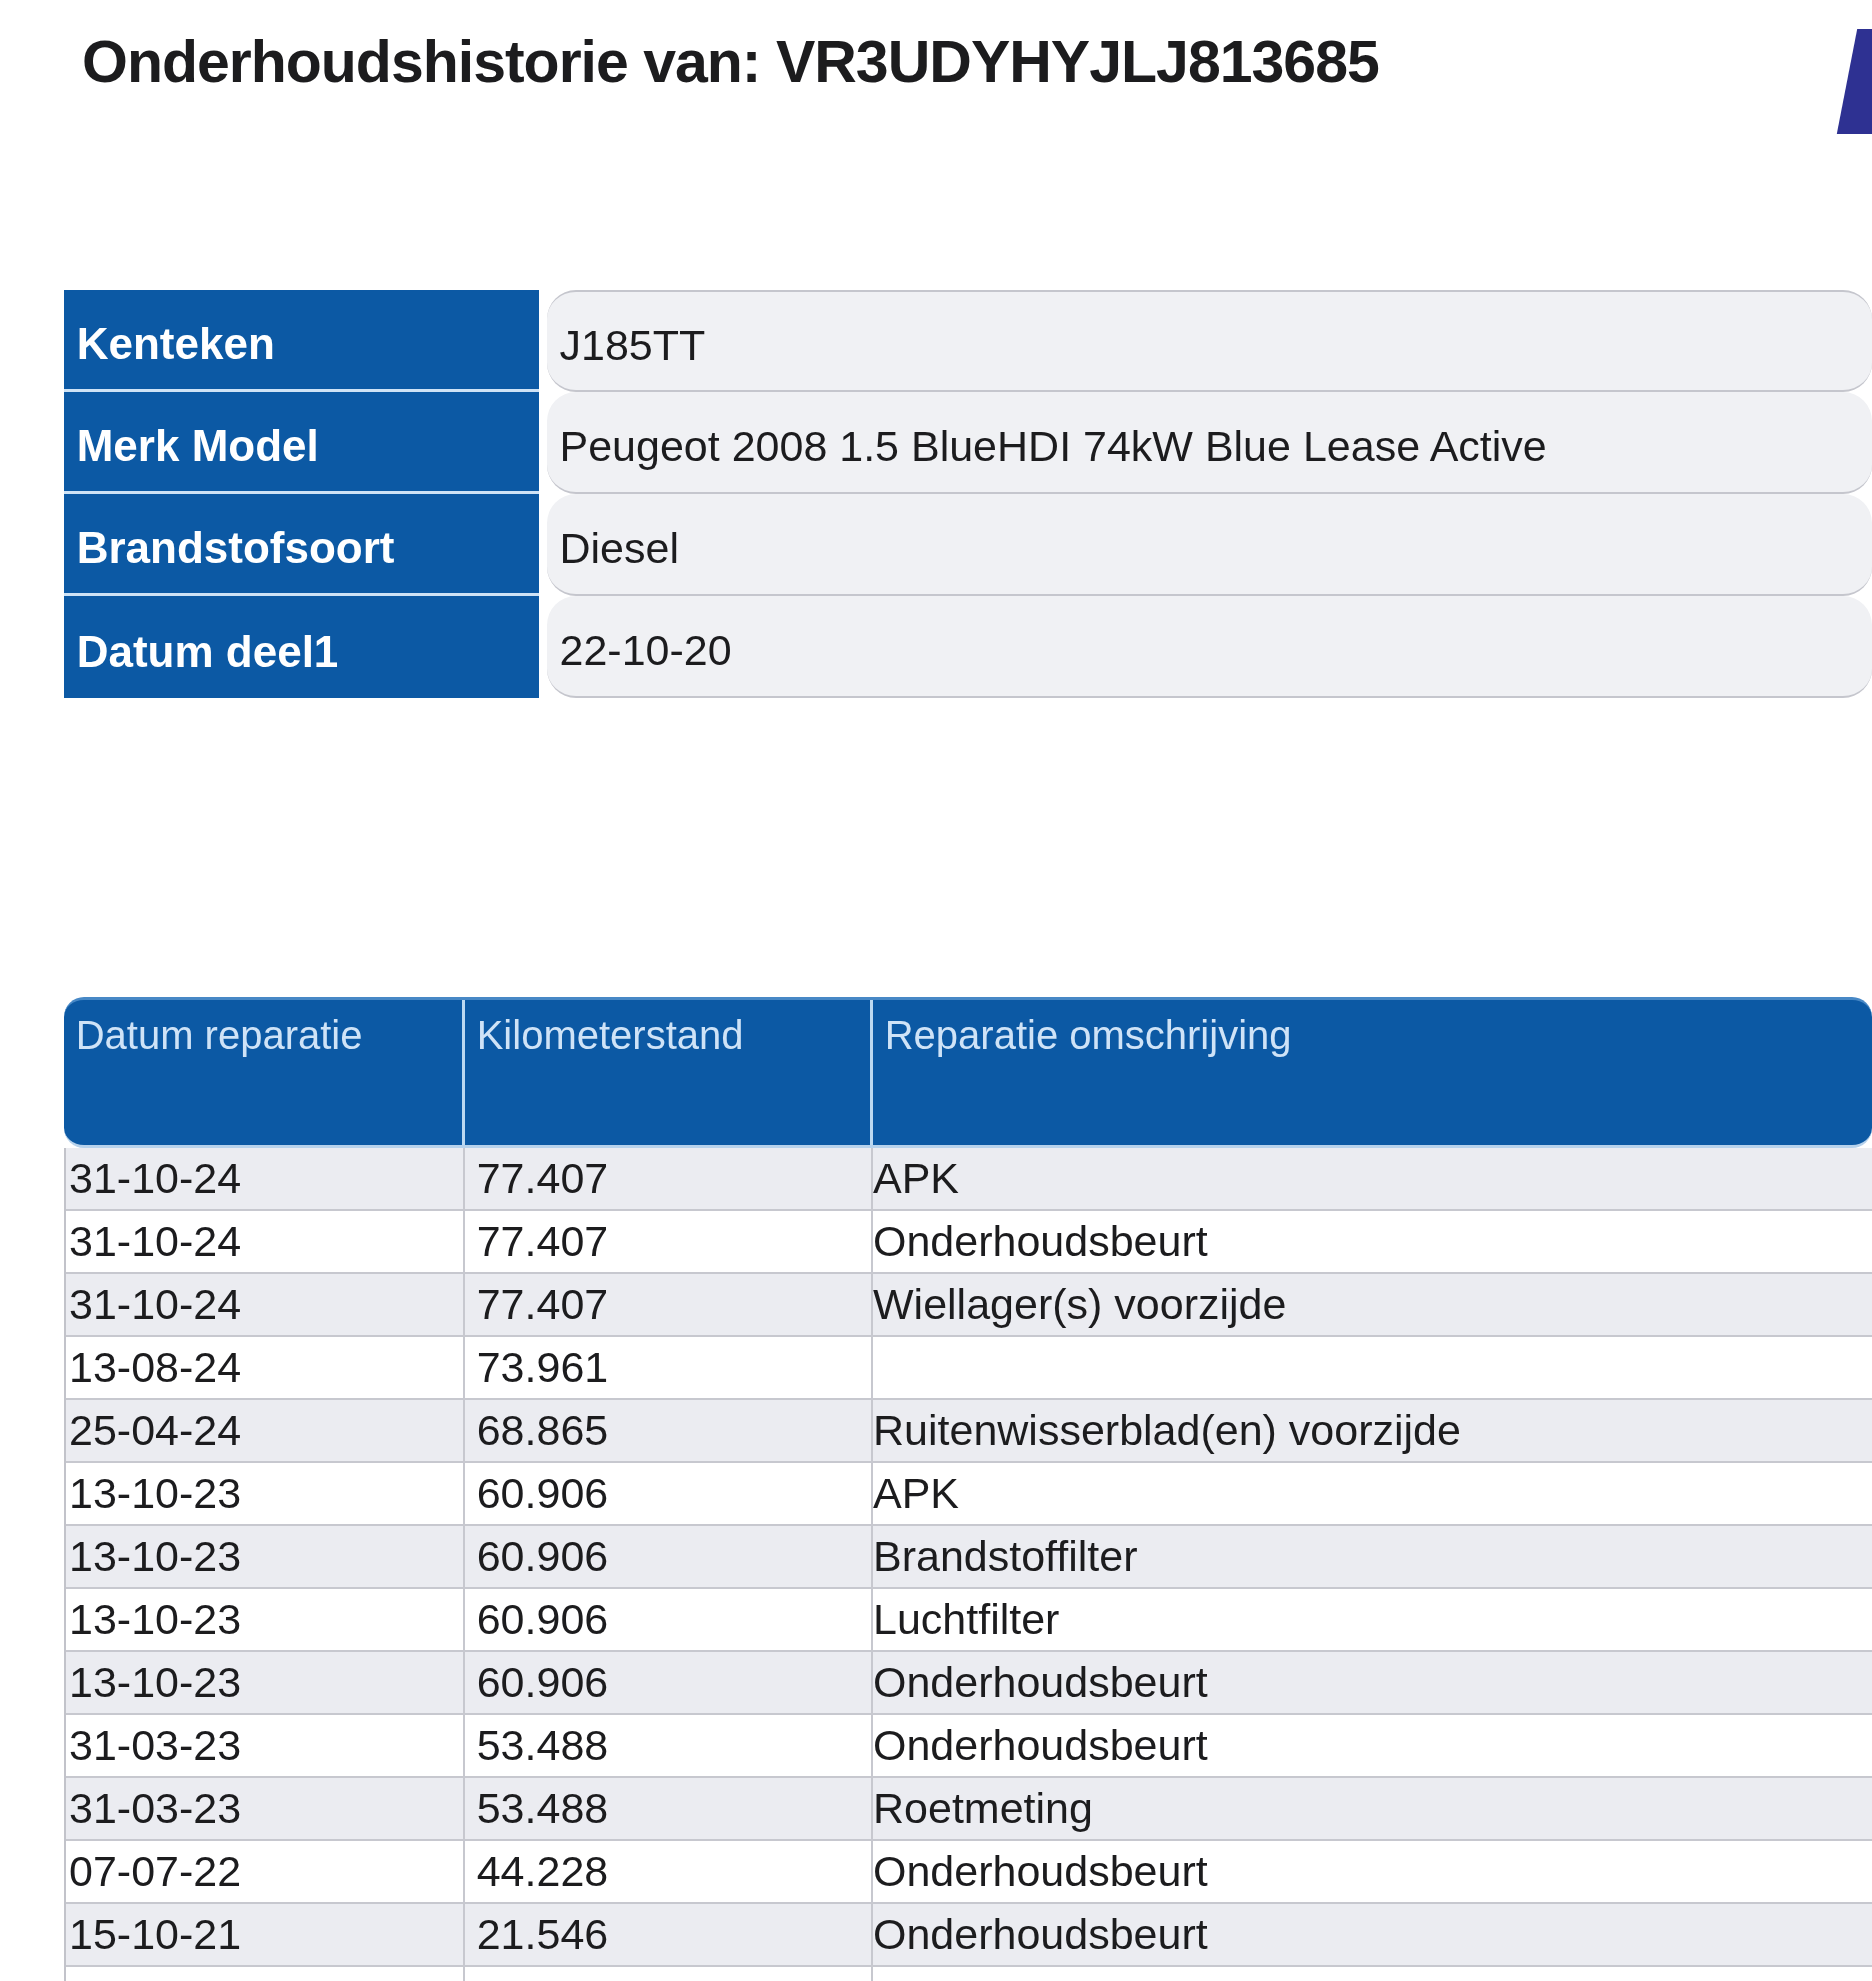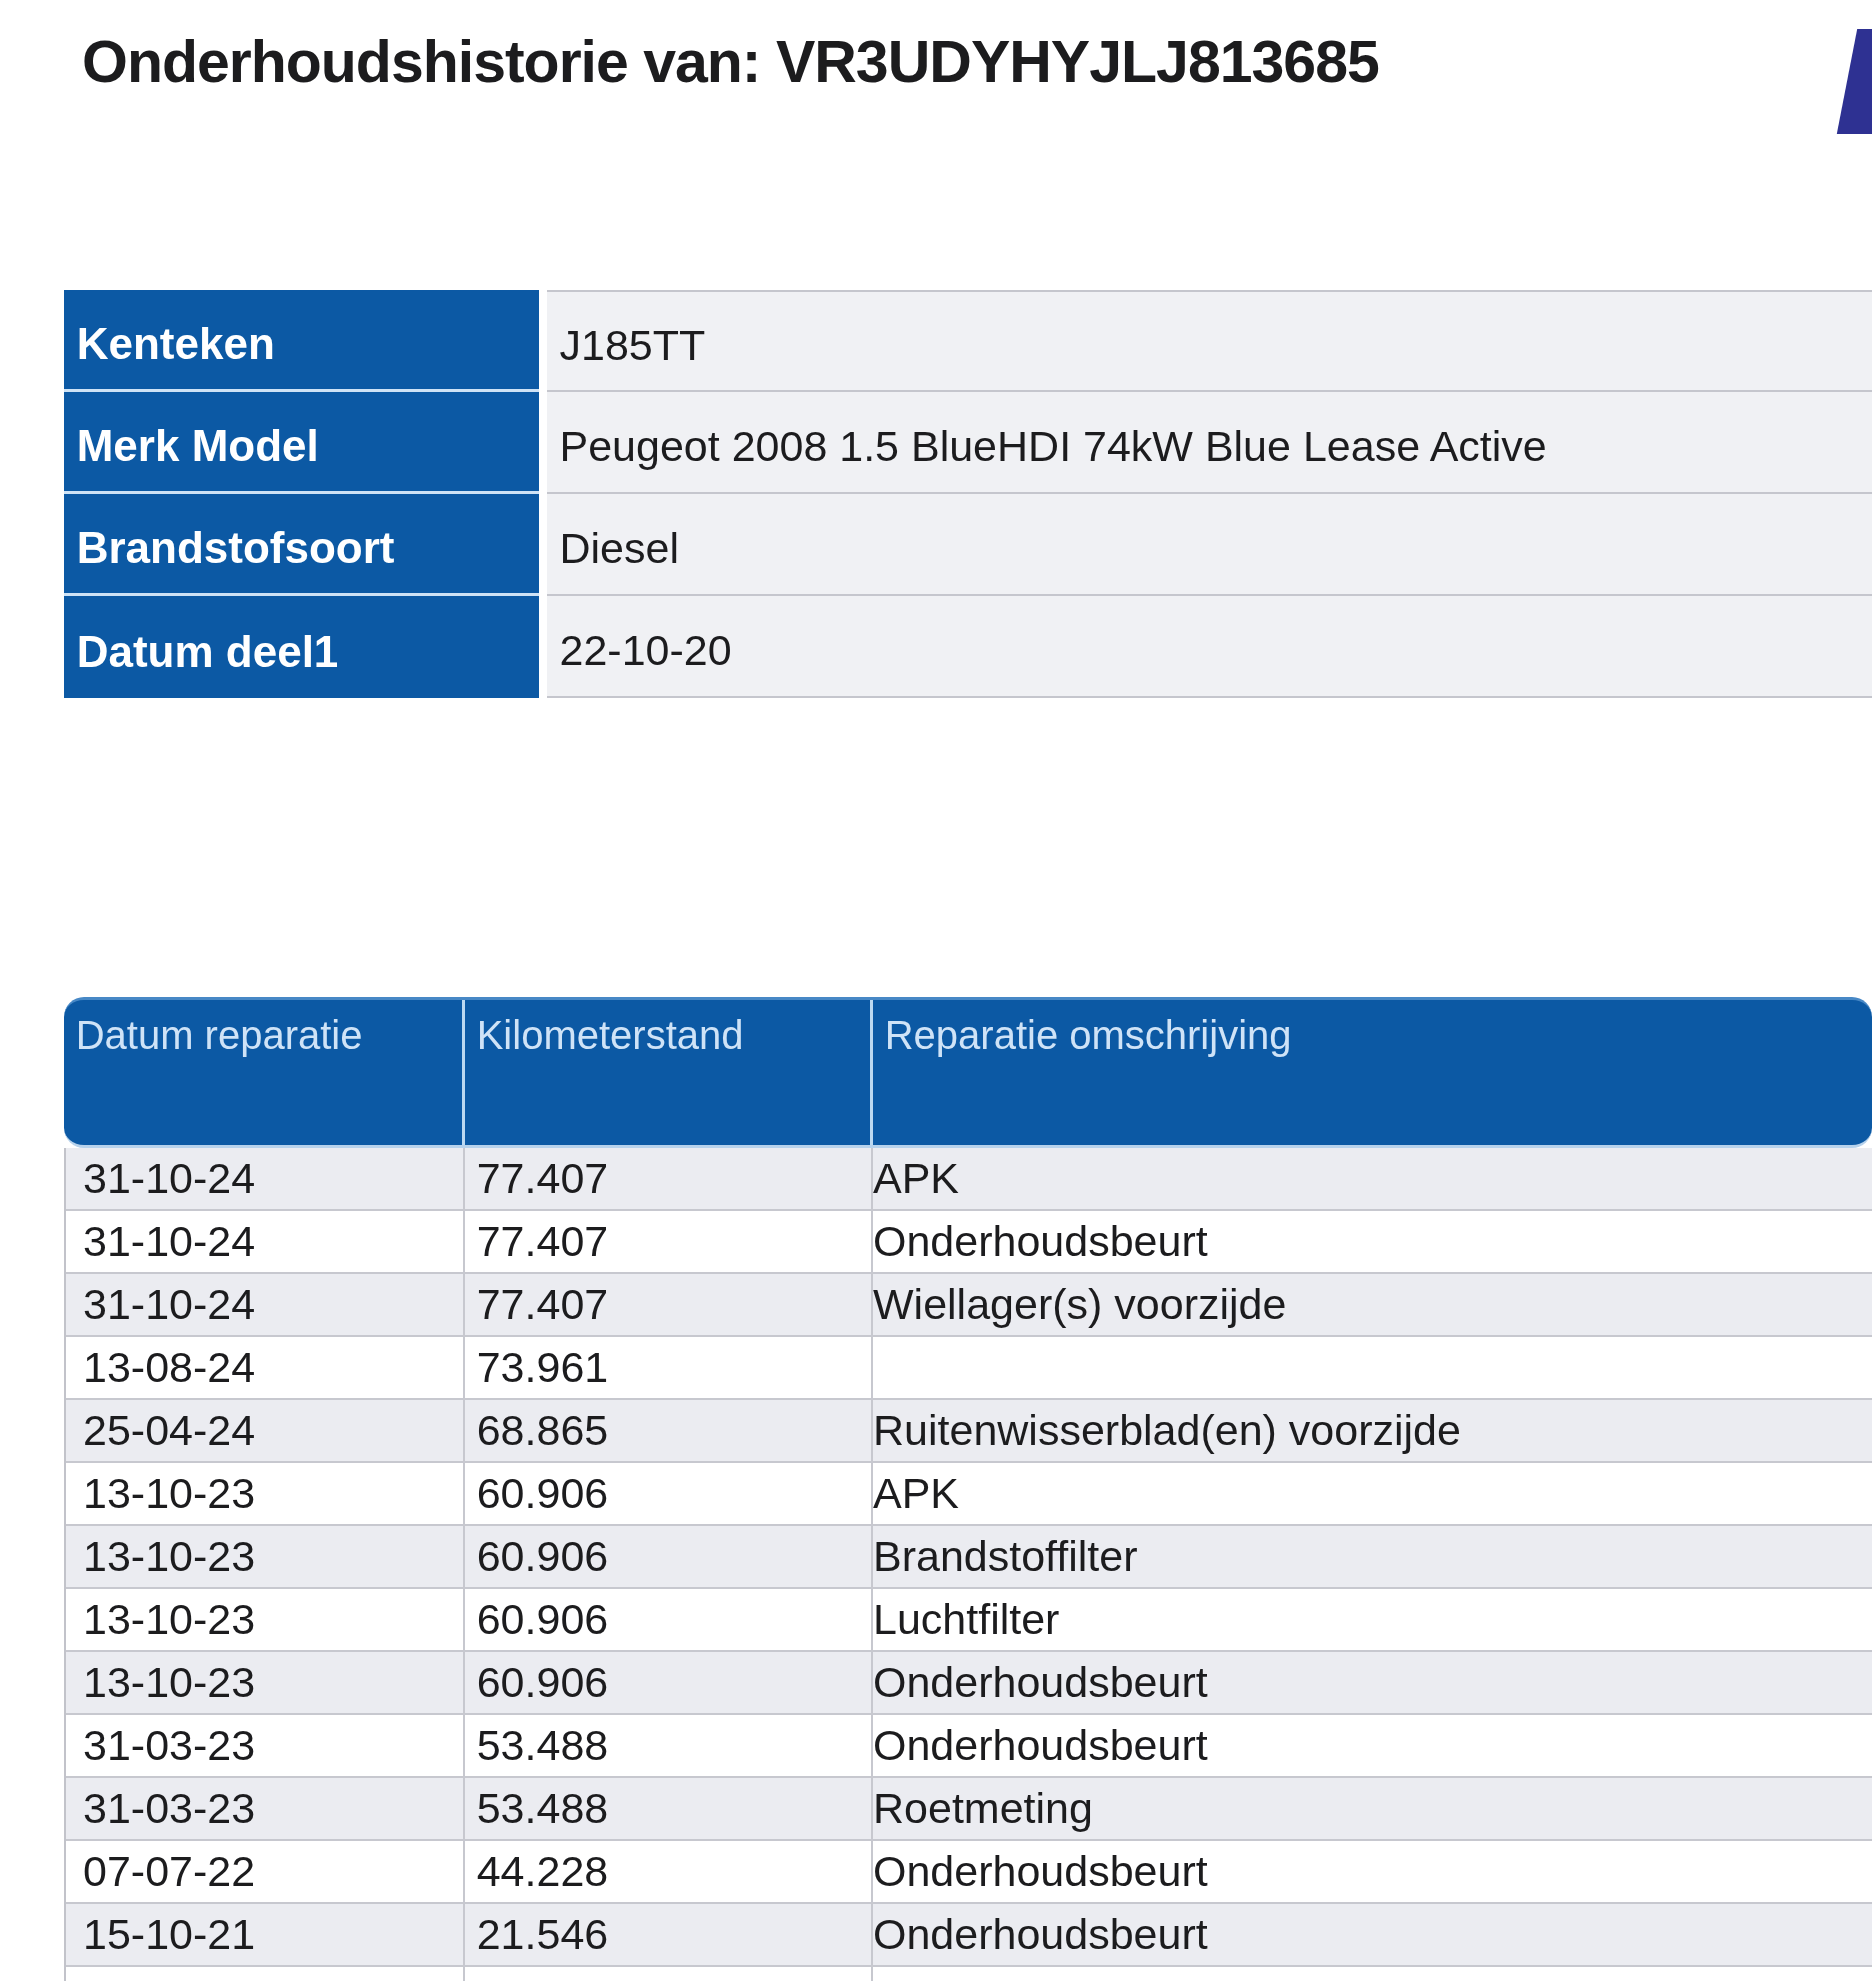--- a/index.html
+++ b/index.html
@@ -35,21 +35,21 @@
     color:#ffffff;font-weight:700;font-size:44px;
     display:flex;align-items:center;padding:9.8px 0 0 12.7px;
     border-bottom:3.9px solid #cfe3f6;white-space:nowrap;overflow:hidden;
   }
   .info-row:last-child .info-label{border-bottom:none;}
   .info-gap{flex:0 0 7.8px;background:#ffffff;}
   .info-value{
     flex:1;box-sizing:border-box;background:var(--value-cell-bg);
     font-size:43px;color:var(--text-dark);
     display:flex;align-items:center;padding:9.8px 0 0 12.7px;
-    border-bottom:2px solid #c5c6cd;white-space:nowrap;overflow:hidden;
+    border-bottom:2px solid #c5c6cd;white-space:nowrap;overflow:hidden;border-radius:29px;
   }
   .info-row:first-child .info-value{border-top:2px solid #c5c6cd;}
   
   .history{position:absolute;left:64px;top:997px;right:0;}
   .hist-header{
     display:flex;height:151px;box-sizing:border-box;
     background:var(--table-blue);
     border-top:3.9px solid #4788c6;border-bottom:3.9px solid #b7d2ec;border-radius:20px;
   }
   .h-cell{
@@ -65,21 +65,21 @@
     display:flex;height:63px;box-sizing:border-box;
     border-bottom:2px solid var(--grid-line);background:#ffffff;
   }
   .t-row.alt{background:var(--row-alt-bg);}
   .t-cell{
     box-sizing:border-box;display:flex;align-items:center;
     font-size:43px;color:var(--text-dark);
     border-right:2px solid var(--grid-line);
     white-space:nowrap;overflow:hidden;
   }
-  .t-cell.c1{flex:0 0 399px;padding-left:17px;}
+  .t-cell.c1{flex:0 0 399px;padding-left:3px;}
   .t-cell.c2{flex:0 0 408px;padding-left:11.7px;}
   .t-cell.c3{flex:1;padding-left:0;border-right:none;}
   .t-row.partial{height:39px;background:#ffffff;border-bottom:none;}
 </style>
 </head>
 <body>
 
 <h1 class="page-title">Onderhoudshistorie van: VR3UDYHYJLJ813685</h1>
 
 <div class="logo-stroke"></div>

